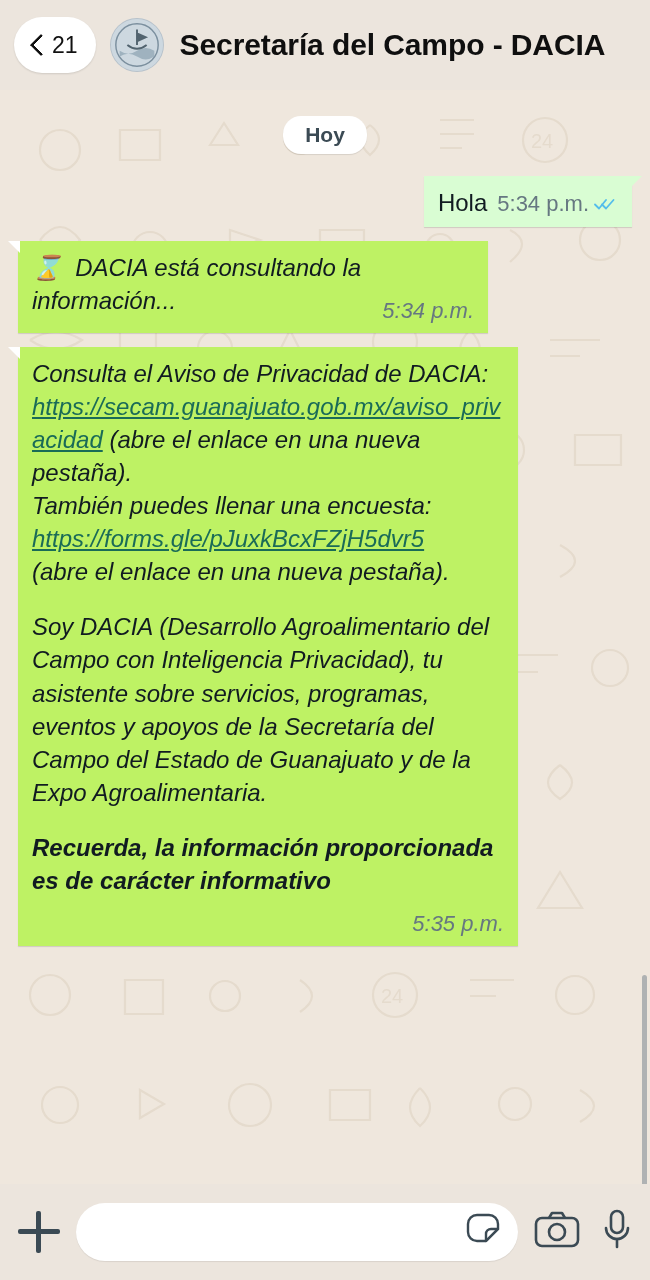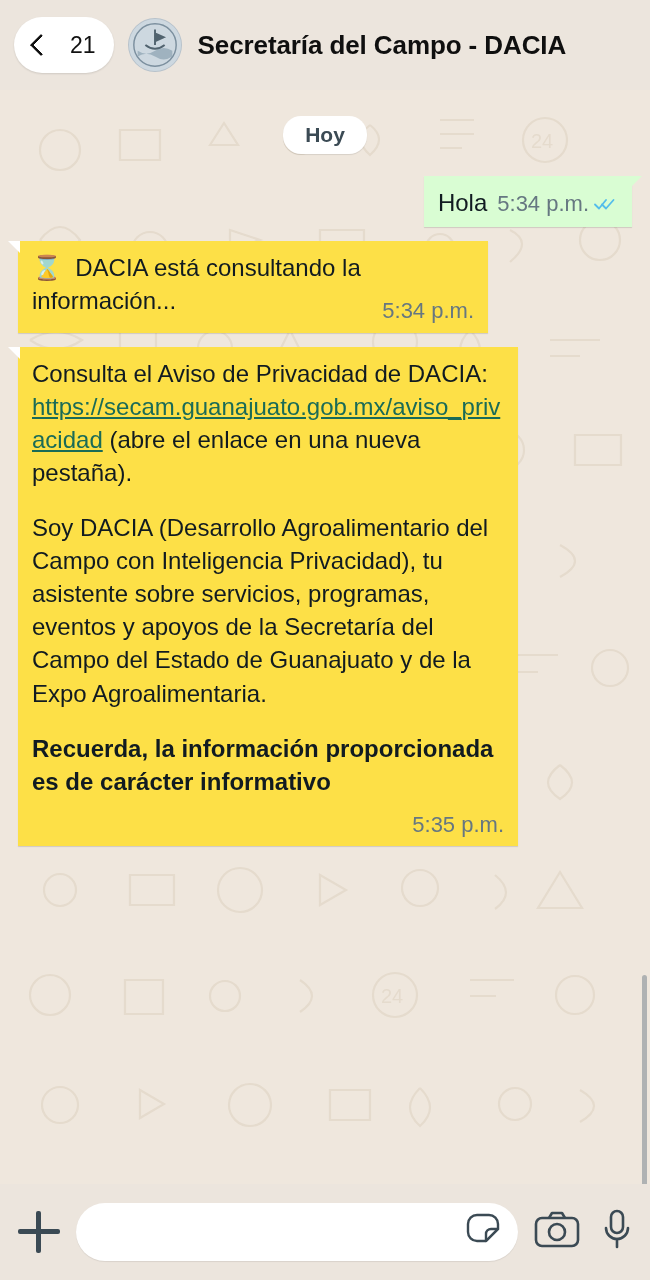--- a/index.html
+++ b/index.html
@@ -25,21 +25,21 @@
     height: 90px;
     display: flex;
     align-items: center;
     padding: 0 14px;
     background: #ece5dd;
     z-index: 5;
   }
   .back-pill {
     display: flex;
     align-items: center;
-    gap: 20px;
+    gap: 2px;
     background: #ffffff;
     border-radius: 28px;
     height: 56px;
     padding: 0 18px 0 12px;
     box-shadow: 0 1px 2px rgba(0,0,0,.12);
   }
   .back-chevron {
     width: 22px; height: 22px;
     position: relative;
   }
@@ -65,21 +65,21 @@
     margin-left: 14px;
     background: #c7d3dd;
     overflow: hidden;
     position: relative;
     flex: 0 0 auto;
     border: 1px solid rgba(0,0,0,.08);
   }
   .avatar svg { display: block; width: 100%; height: 100%; }
   .chat-title {
     margin-left: 16px;
-    font-size: 26px;
+    font-size: 30px;
     font-weight: bold;
     color: #0f0f0f;
     letter-spacing: -.1px;
     white-space: nowrap;
     overflow: hidden;
     text-overflow: ellipsis;
   }
 
   
   .chat {
@@ -124,21 +124,21 @@
     max-width: 500px;
     border-radius: 0;
     padding: 10px 14px 8px 14px;
     box-shadow: 0 1px 1px rgba(0,0,0,.13);
     font-size: 24px;
     line-height: 1.38;
     color: #111b21;
     word-wrap: break-word;
   }
   .bubble.out { background: #d9fdd3; border-top-right-radius: 2px; }
-  .bubble.in  { background: #fde047; border-top-left-radius: 2px; }
+  .bubble.in  { background: #bef264; border-top-left-radius: 2px; font-style: italic; }
 
   .bubble.out::after {
     content: "";
     position: absolute;
     top: 0; right: -10px;
     width: 0; height: 0;
     border-left: 12px solid #d9fdd3;
     border-bottom: 12px solid transparent;
   }
   .bubble.in::after {
@@ -369,20 +369,25 @@
             <span>5:34 p.m.</span>
           </span>
         </div>
       </div>
 
       <div class="row in">
         <div class="bubble in" style="max-width:500px;">
           <div>
             <span>Consulta el Aviso de Privacidad de DACIA: </span><a class="link dark" href="#">https://secam.guanajuato.gob.mx/aviso_privacidad</a><span> (abre el enlace en una nueva pestaña).</span>
           </div>
+          <div>
+            <span>También puedes llenar una encuesta:</span><br>
+            <a class="link dark" href="#">https://forms.gle/pJuxkBcxFZjH5dvr5</a><br>
+            <span>(abre el enlace en una nueva pestaña).</span>
+          </div>
           <div style="height:22px"></div>
           <div>Soy DACIA (Desarrollo Agroalimentario del Campo con Inteligencia Privacidad), tu asistente sobre servicios, programas, eventos y apoyos de la Secretaría del Campo del Estado de Guanajuato y de la Expo Agroalimentaria.</div>
           <div style="height:22px"></div>
           <div class="bold">Recuerda, la información proporcionada es de carácter informativo</div>
           <span class="meta floated">
             <span>5:35 p.m.</span>
           </span>
         </div>
       </div>
 

